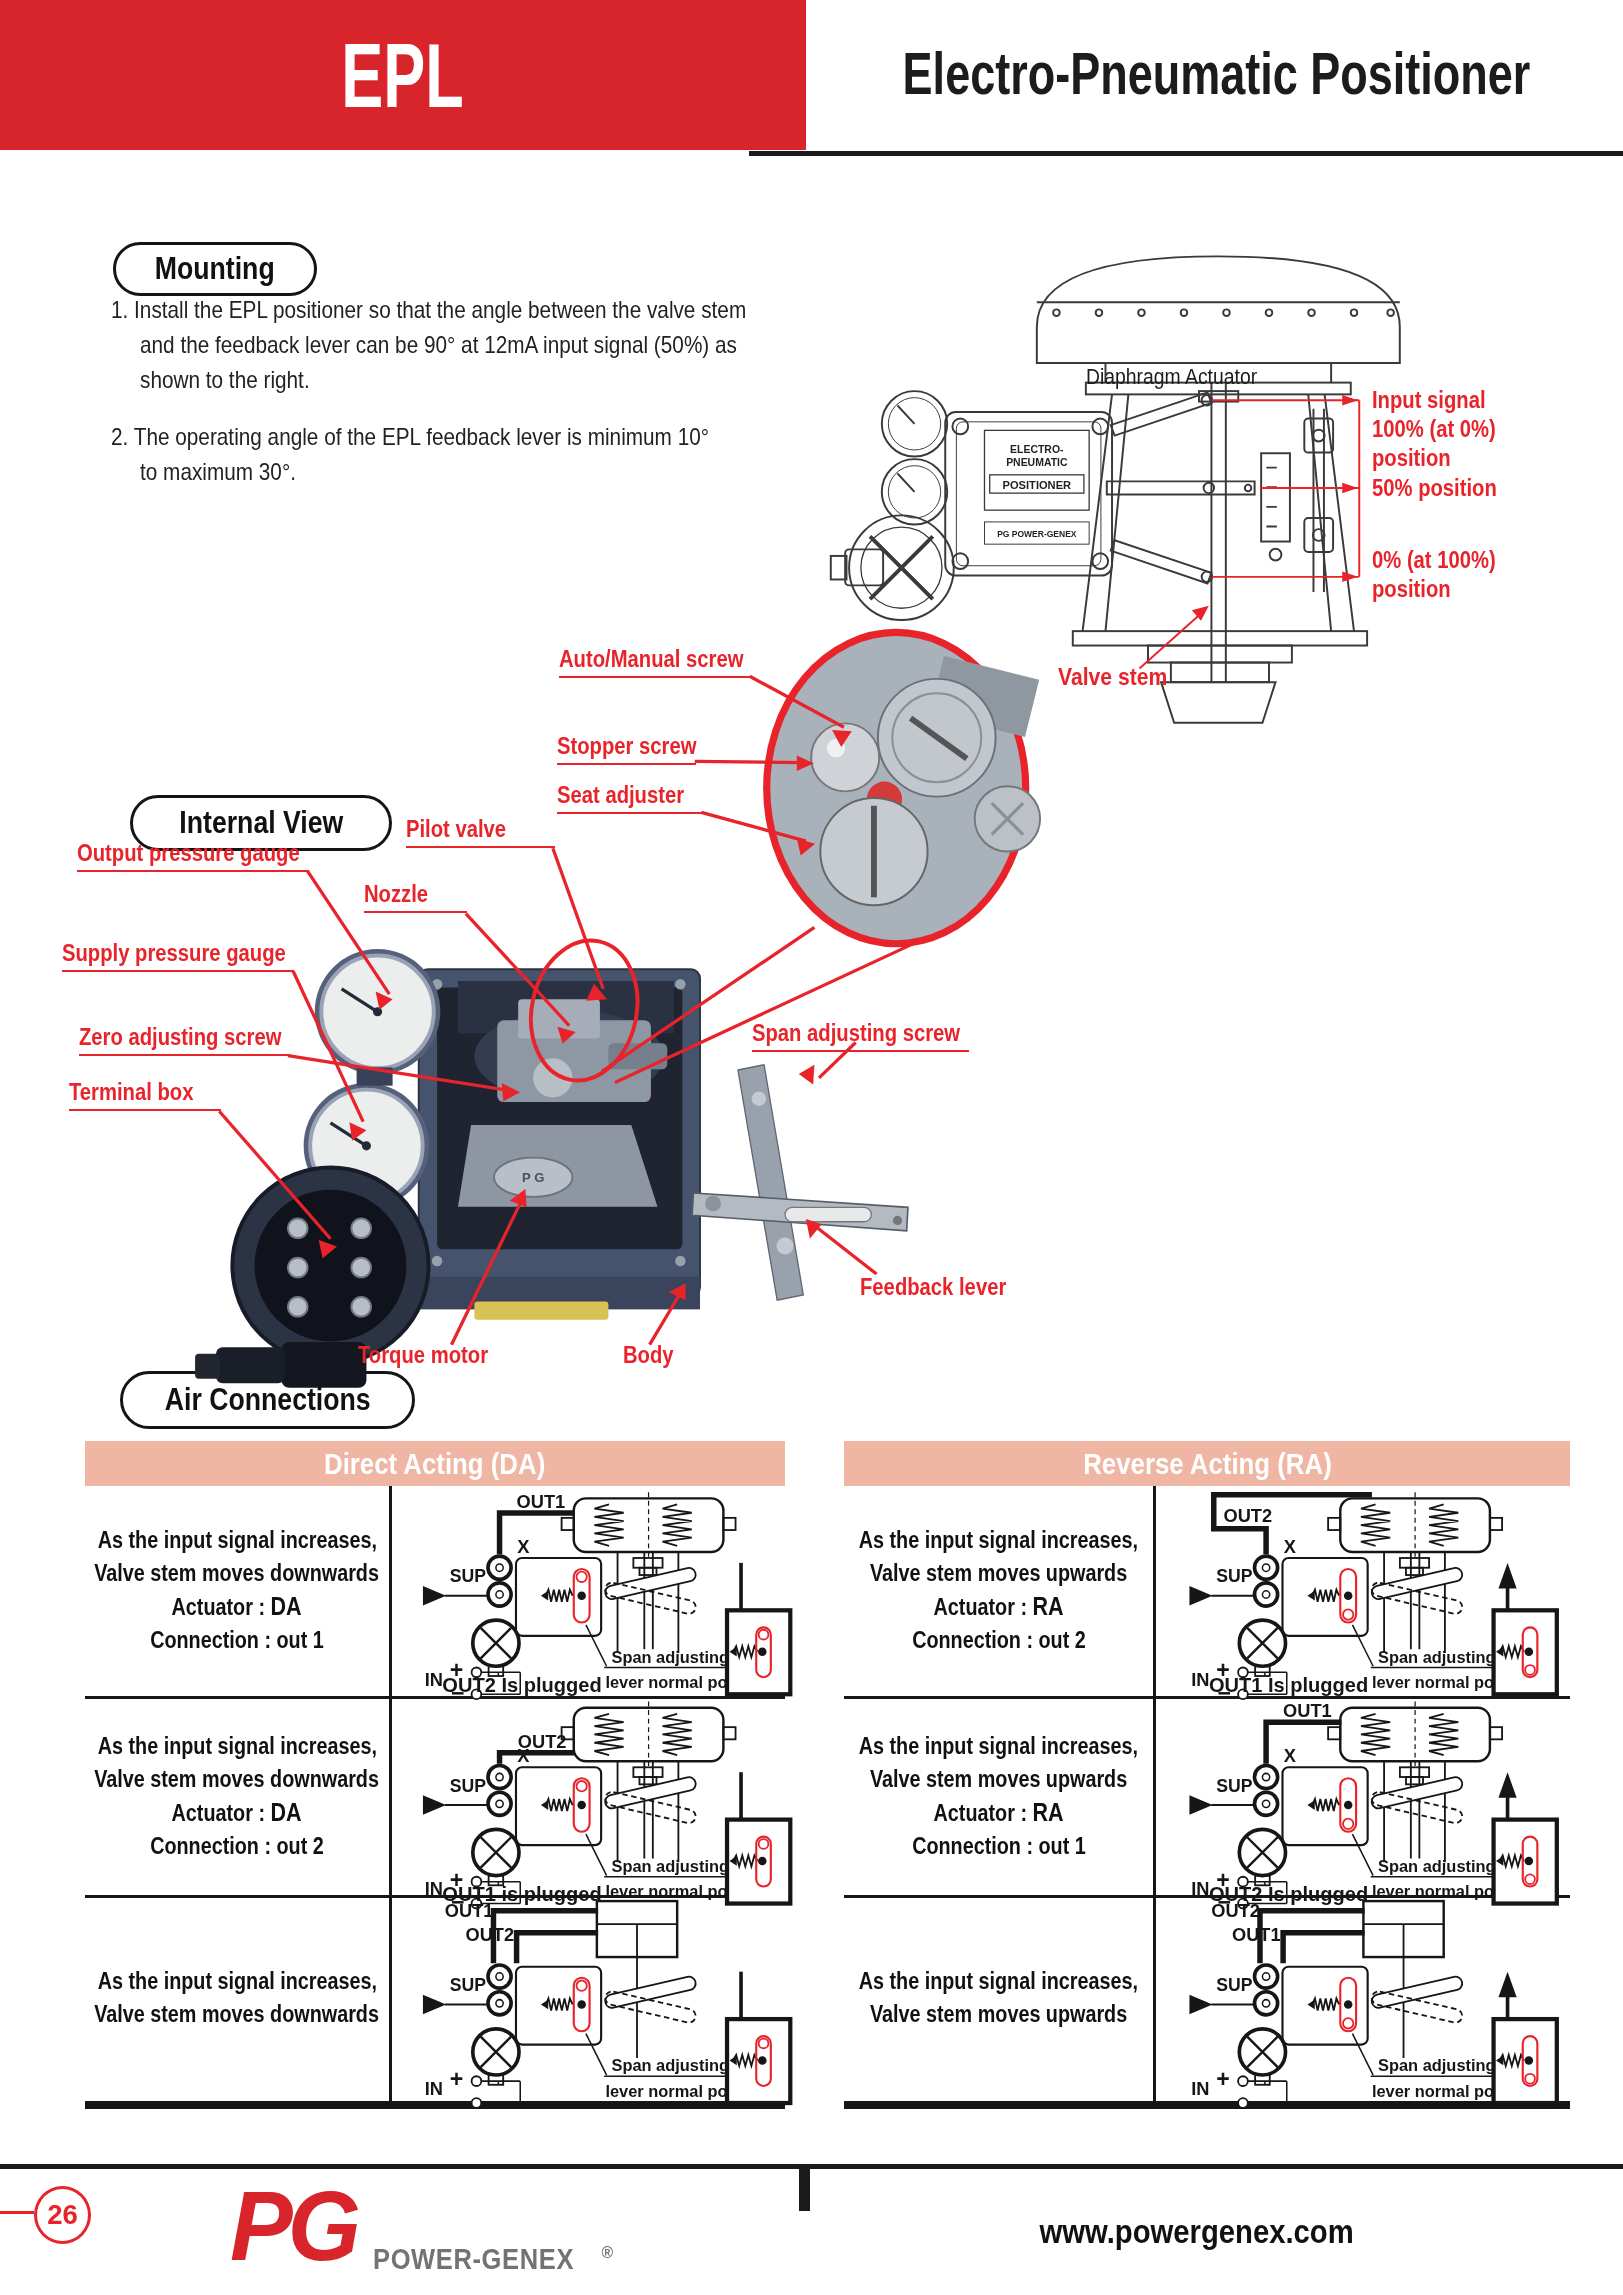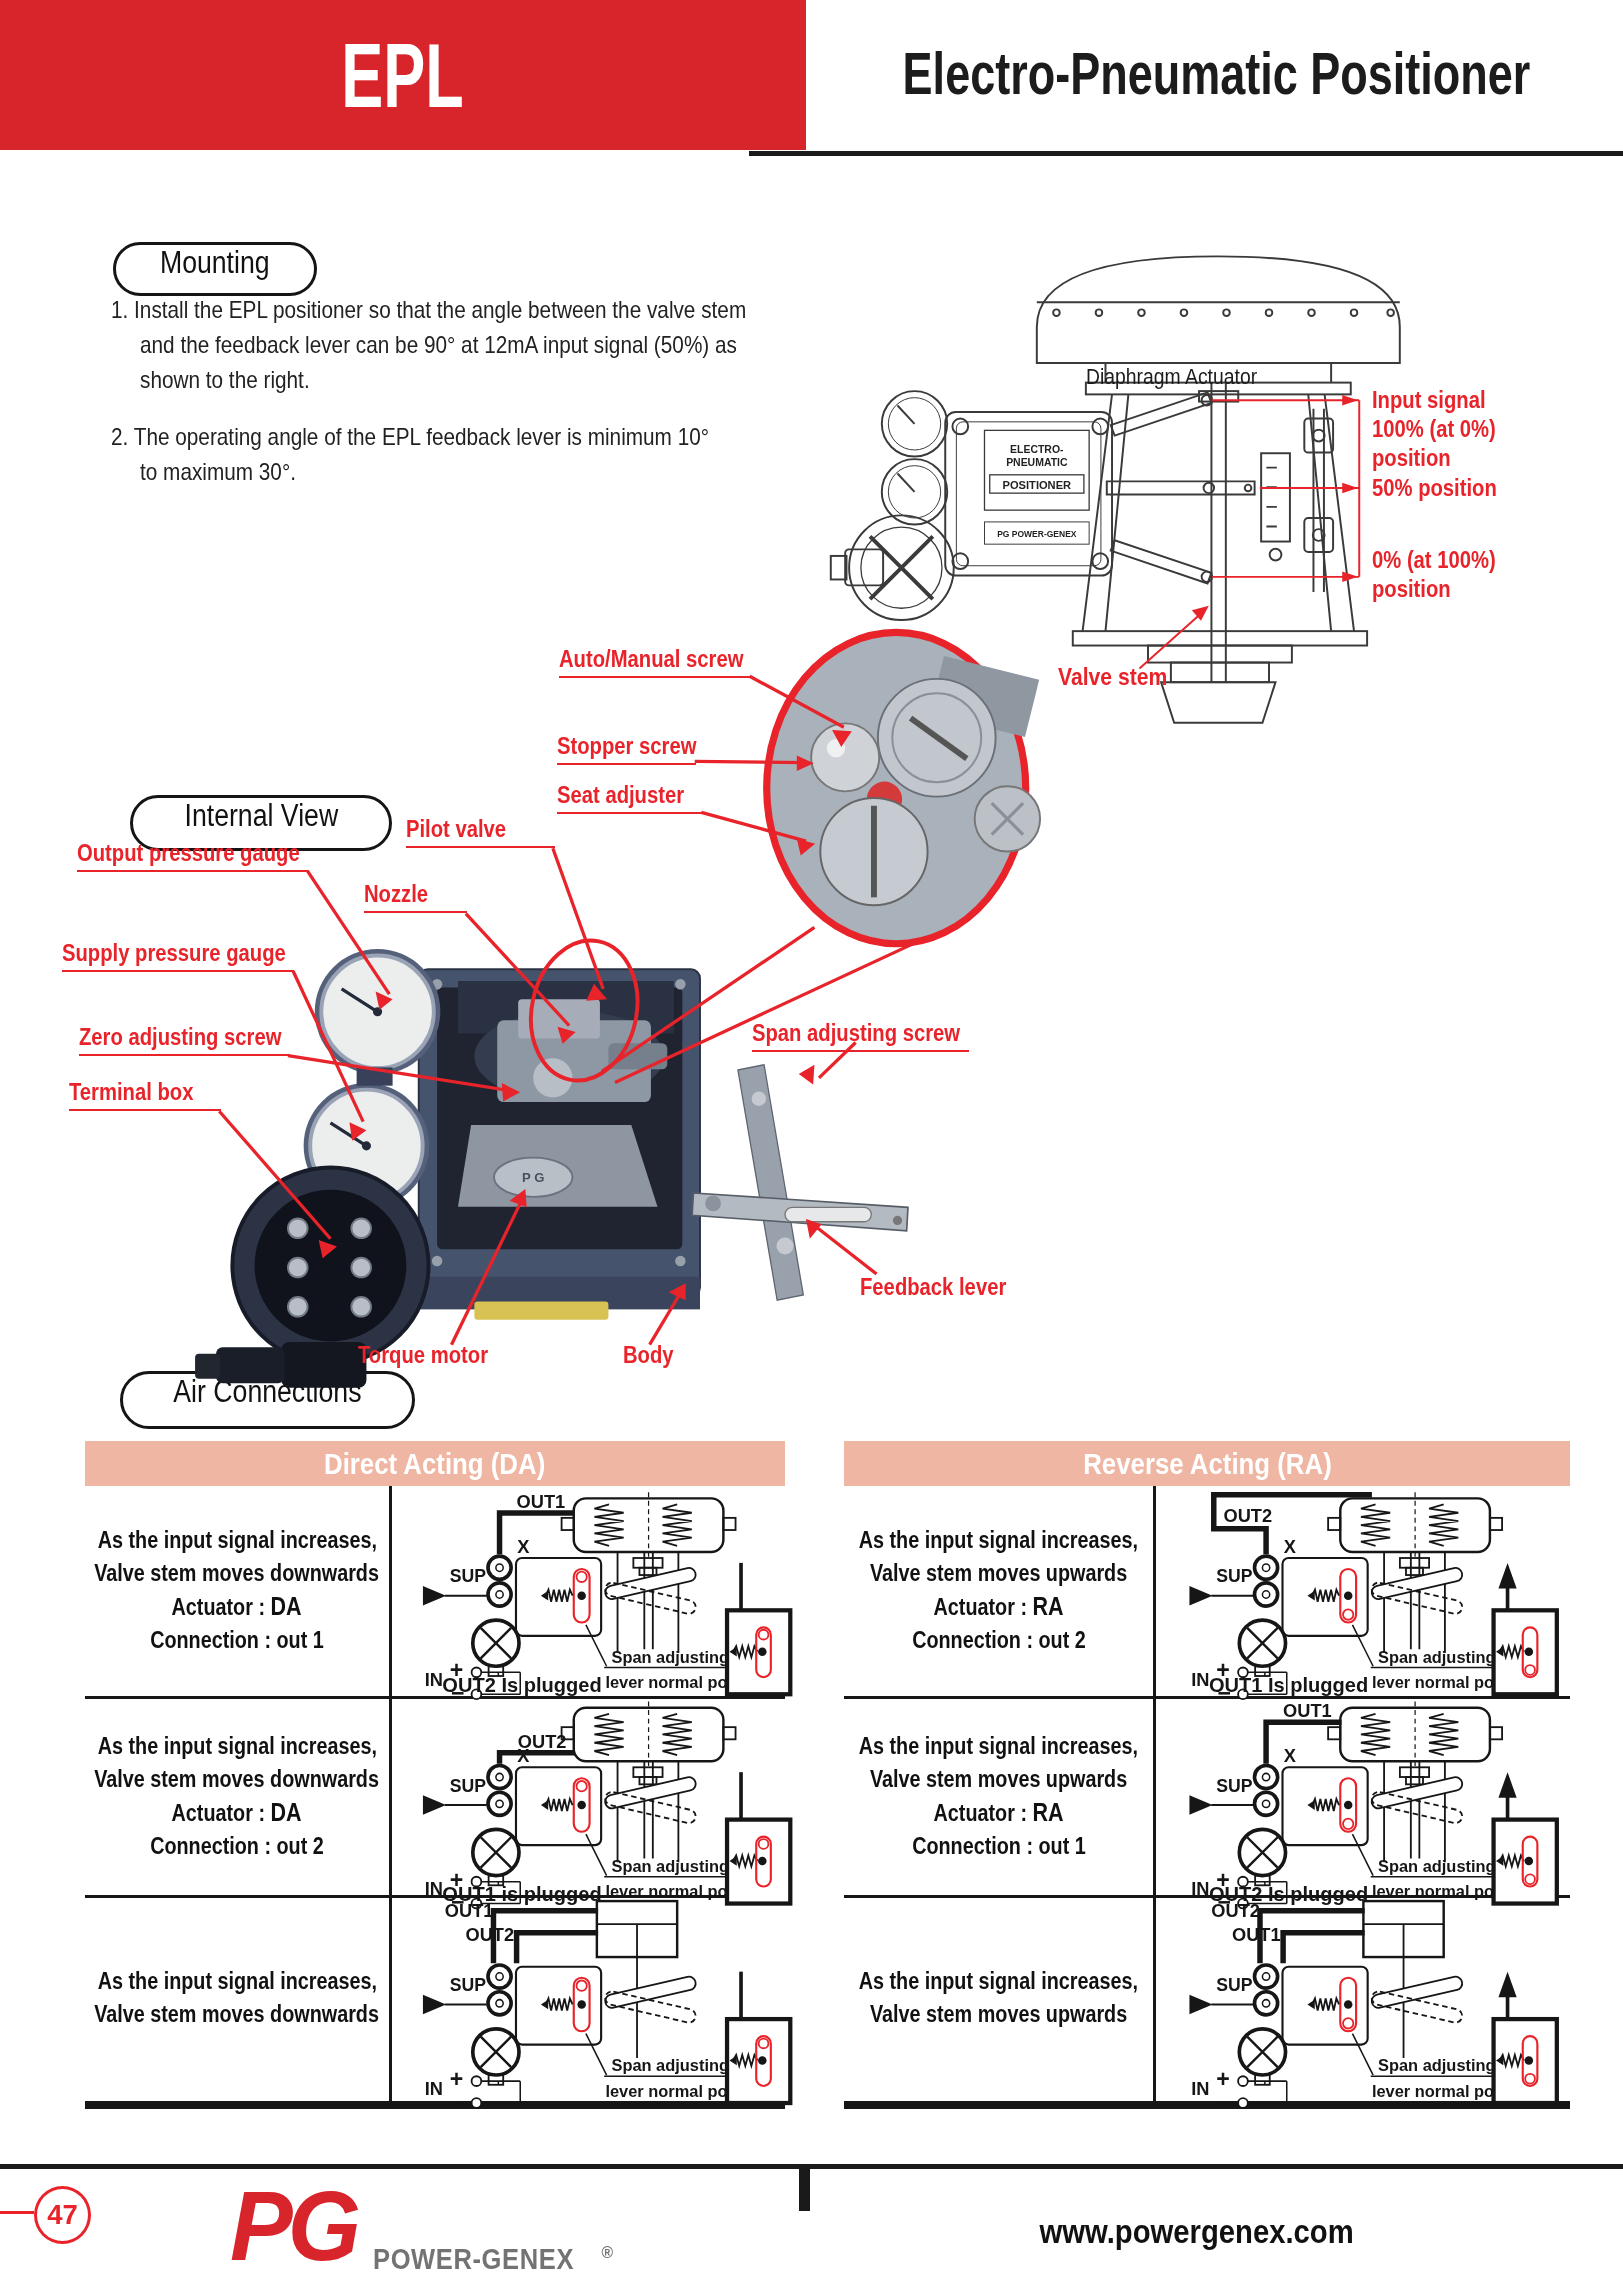--- a/index.html
+++ b/index.html
@@ -5,21 +5,21 @@
   :root{
     --red:#d7252b; --label-red:#e8232a; --salmon:#efb6a3; --ink:#161616;
   }
   html,body{margin:0;padding:0;background:#888;}
   .page{position:relative;width:1623px;height:2295px;background:#fff;overflow:hidden;
         font-family:"Liberation Sans",sans-serif;color:#1a1a1a;}
   .abs{position:absolute;}
   .cond{display:inline-block;transform:scaleX(.88);transform-origin:0 50%;white-space:nowrap;}
   .condC{display:inline-block;transform:scaleX(.86);transform-origin:50% 50%;white-space:nowrap;}
   .pill{border:3.9px solid #151515;border-radius:39px;background:#fff;display:flex;
-        justify-content:center;font-weight:normal;font-size:31px;color:#111;}
+        align-items:center;justify-content:center;font-weight:bold;font-size:31px;color:#111;}
   .redlab{color:var(--label-red);font-weight:bold;font-size:23px;white-space:nowrap;z-index:3;}
   .ul{border-bottom:2.6px solid var(--label-red);padding-bottom:3.3px;}
   .instr{font-size:23.6px;line-height:35px;color:#222;}
   .ac-text{display:flex;flex-direction:column;align-items:center;justify-content:center;
            text-align:right;font-size:23px;font-weight:bold;line-height:33px;color:#111;z-index:3;}
   .hdrbar{display:flex;align-items:center;justify-content:center;color:#fff;
           font-weight:bold;font-size:30px;z-index:3;}
   svg text{font-family:"Liberation Sans",sans-serif;}
 </style>
 </head>
@@ -623,21 +623,21 @@
         <div><span class="condC">Valve stem moves upwards</span></div>
       </div>
     </div>
 
   <div class="abs" style="left:0;top:2164px;width:1623px;height:4.6px;background:#1a1a1a;"></div>
   <div class="abs" style="left:799px;top:2164px;width:10.5px;height:47px;background:#1a1a1a;"></div>
   <div class="abs" style="left:0;top:2211px;width:34px;height:2.6px;background:var(--label-red);"></div>
   <div class="abs" style="left:34px;top:2186px;width:51px;height:52px;border:3.3px solid var(--label-red);border-radius:50%;
               display:flex;align-items:center;justify-content:center;color:var(--label-red);
               font-size:27.5px;font-weight:bold;">
-       <span>47</span>
+       <span>26</span>
     </div>
   <div class="abs" style="left:230px;top:2169px;color:var(--red);font-size:99px;font-weight:bold;font-style:italic;
               transform:scaleX(.95);transform-origin:0 0;letter-spacing:-5.2px;">
        <span>PG</span></div>
   <div class="abs" style="left:373px;top:2243px;font-size:29px;font-weight:bold;color:#737373;">
        <span class="cond" style="letter-spacing:0.7px;">POWER-GENEX</span><sup style="font-size:15.7px;">®</sup></div>
   <div class="abs" style="left:837px;top:2212px;width:720px;text-align:center;font-size:34px;font-weight:bold;color:#111;">
        <span class="condC">www.powergenex.com</span></div>
 
 </div>

